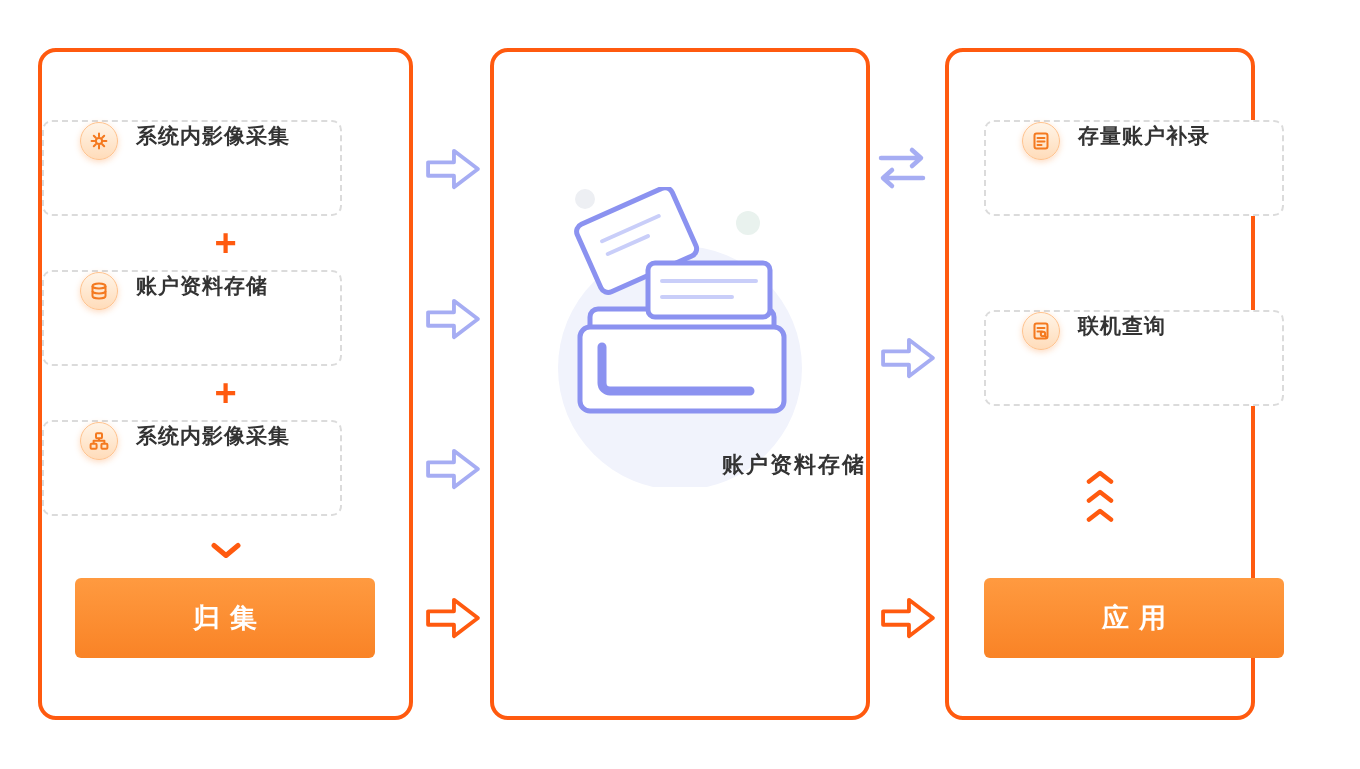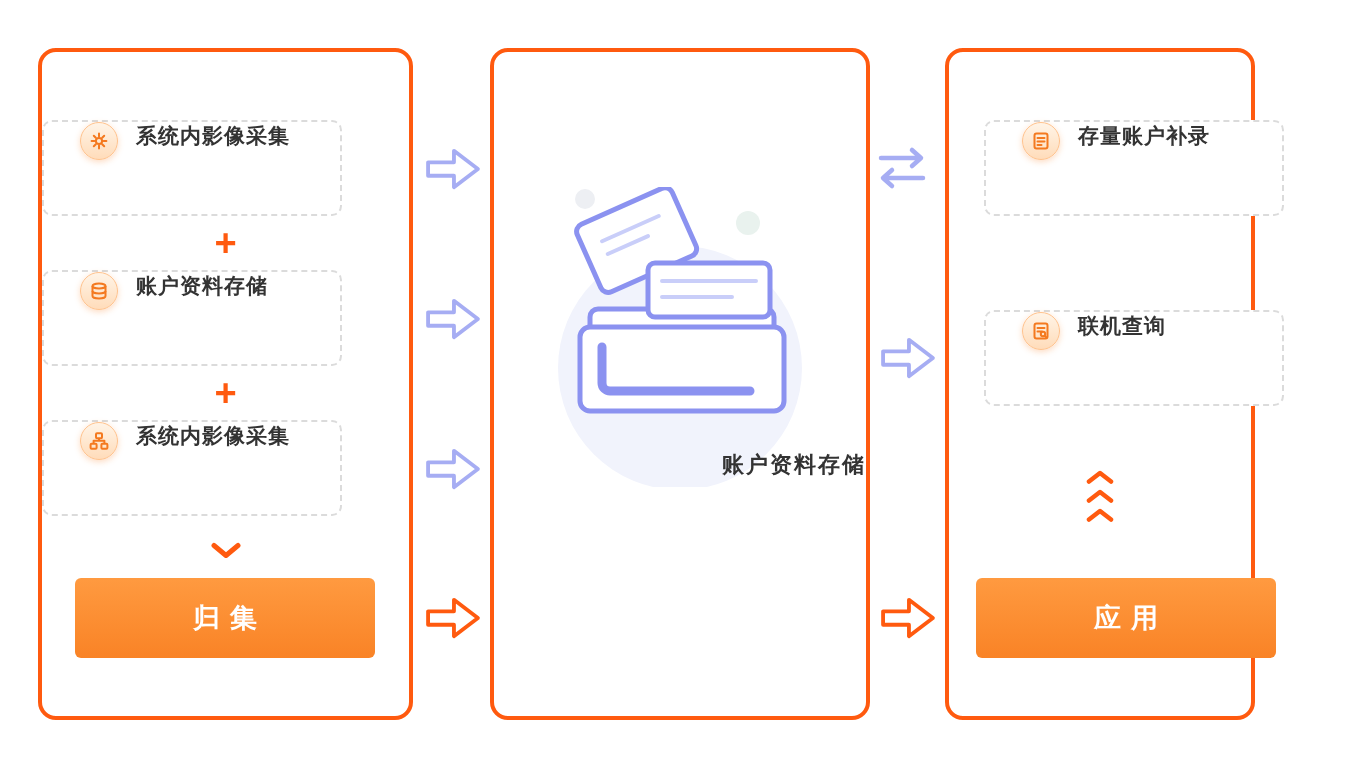--- a/index.html
+++ b/index.html
@@ -48,21 +48,21 @@
     position:absolute; top:526px; width:300px; height:80px;
     border:none; border-radius:6px;
     background:linear-gradient(180deg,#FF9A40,#F98326);
     color:#fff; font-size:27px; font-weight:bold;
     letter-spacing:10px; text-indent:10px;
     font-family:Liberation Mono, monospace; cursor:pointer;
     display:flex; align-items:center; justify-content:center;
   }
   .panel-collect .stage-btn { left:33px; }
   .panel-store   .stage-btn { left:36px; }
-  .panel-apply   .stage-btn { left:27px; }
+  .panel-apply   .stage-btn { left:35px; }
 
   .flow-arrow { position:absolute; width:58px; height:46px; }
   .arrow-purple { color:#A6ADF3; }
   .arrow-orange { color:#FF5A0F; }
   .exchange-arrow { position:absolute; left:876px; top:146px; width:52px; height:44px; color:#A6ADF3; }
 
   .store-illustration { position:absolute; left:46px; top:135px; width:280px; height:300px; }
   .store-caption {
     position:absolute; left:0; top:398px; width:100%;
     text-align:right; font-size:22px; font-weight:bold; color:#333; letter-spacing:2px;

